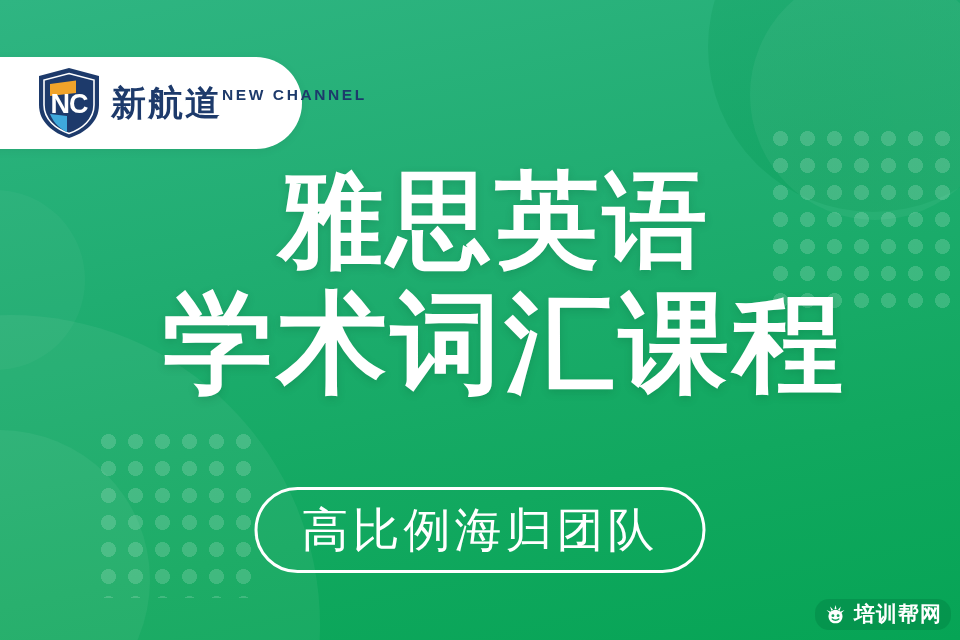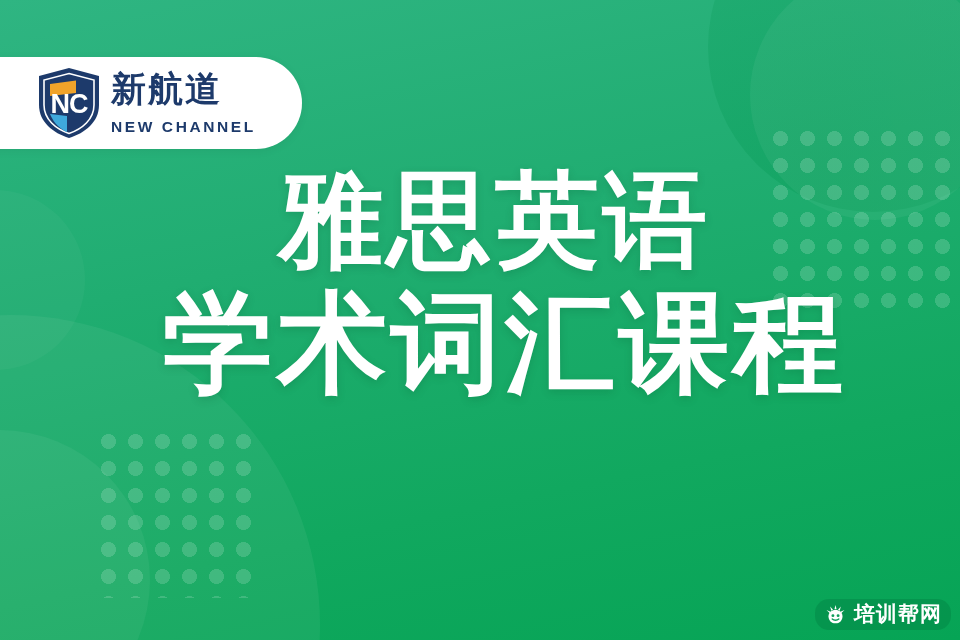--- a/index.html
+++ b/index.html
@@ -58,28 +58,28 @@
     background:#ffffff;
     border-radius:0 46px 46px 0;
     box-shadow:0 2px 10px rgba(0,0,0,.06);
     display:flex;align-items:center;
   }
   .logo-inner{display:flex;align-items:center;margin-left:82px;}
 
   .shield{position:relative;width:66px;height:72px;flex:0 0 auto;}
   .shield svg{display:block;width:66px;height:72px;}
 
-  .logo-words{margin-left:9px;display:flex;flex-direction:column;justify-content:center;}
+  .logo-words{margin-left:9px;display:flex;flex-direction:row;justify-content:center;}
   .logo-cn{
     font-size:35px;line-height:38px;font-weight:700;color:#1d3a6b;
     letter-spacing:2px;white-space:nowrap;
   }
   .logo-en{
     font-size:15.5px;line-height:18px;font-weight:700;color:#1d3a6b;
-    letter-spacing:2.6px;white-space:nowrap;margin-top:10px;
+    letter-spacing:2.6px;white-space:nowrap;margin-top:2px;
   }
 
   
   .headline{
     position:absolute;left:0;right:0;top:160px;text-align:center;margin-left:30px;
   }
   .hl-line{
     color:#ffffff;font-weight:900;
     font-family:"DejaVu Sans","Liberation Sans",sans-serif;
     letter-spacing:4px;
@@ -148,20 +148,23 @@
       </div>
 
     </div>
   </div>
 
   <div class="headline">
     <div class="hl-line hl-1">雅思英语</div>
     <div class="hl-line hl-2">学术词汇课程</div>
   </div>
 
+  <div class="sub-pill">
+    <div class="sub-text">高比例海归团队</div>
+  </div>
 
   <div class="watermark">
     <span class="wm-icon">
       <svg viewBox="0 0 24 24" xmlns="http://www.w3.org/2000/svg">
         <g fill="#ffffff">
           <path d="M12 2.2 L13.1 6.6 L10.9 6.6 Z"></path>
           <path d="M6.4 3.6 L9.4 7.1 L7.6 8.0 Z"></path>
           <path d="M17.6 3.6 L16.4 8.0 L14.6 7.1 Z"></path>
           <path d="M2.6 7.4 L6.9 9.0 L6.1 10.7 Z"></path>
           <path d="M21.4 7.4 L17.9 10.7 L17.1 9.0 Z"></path>

